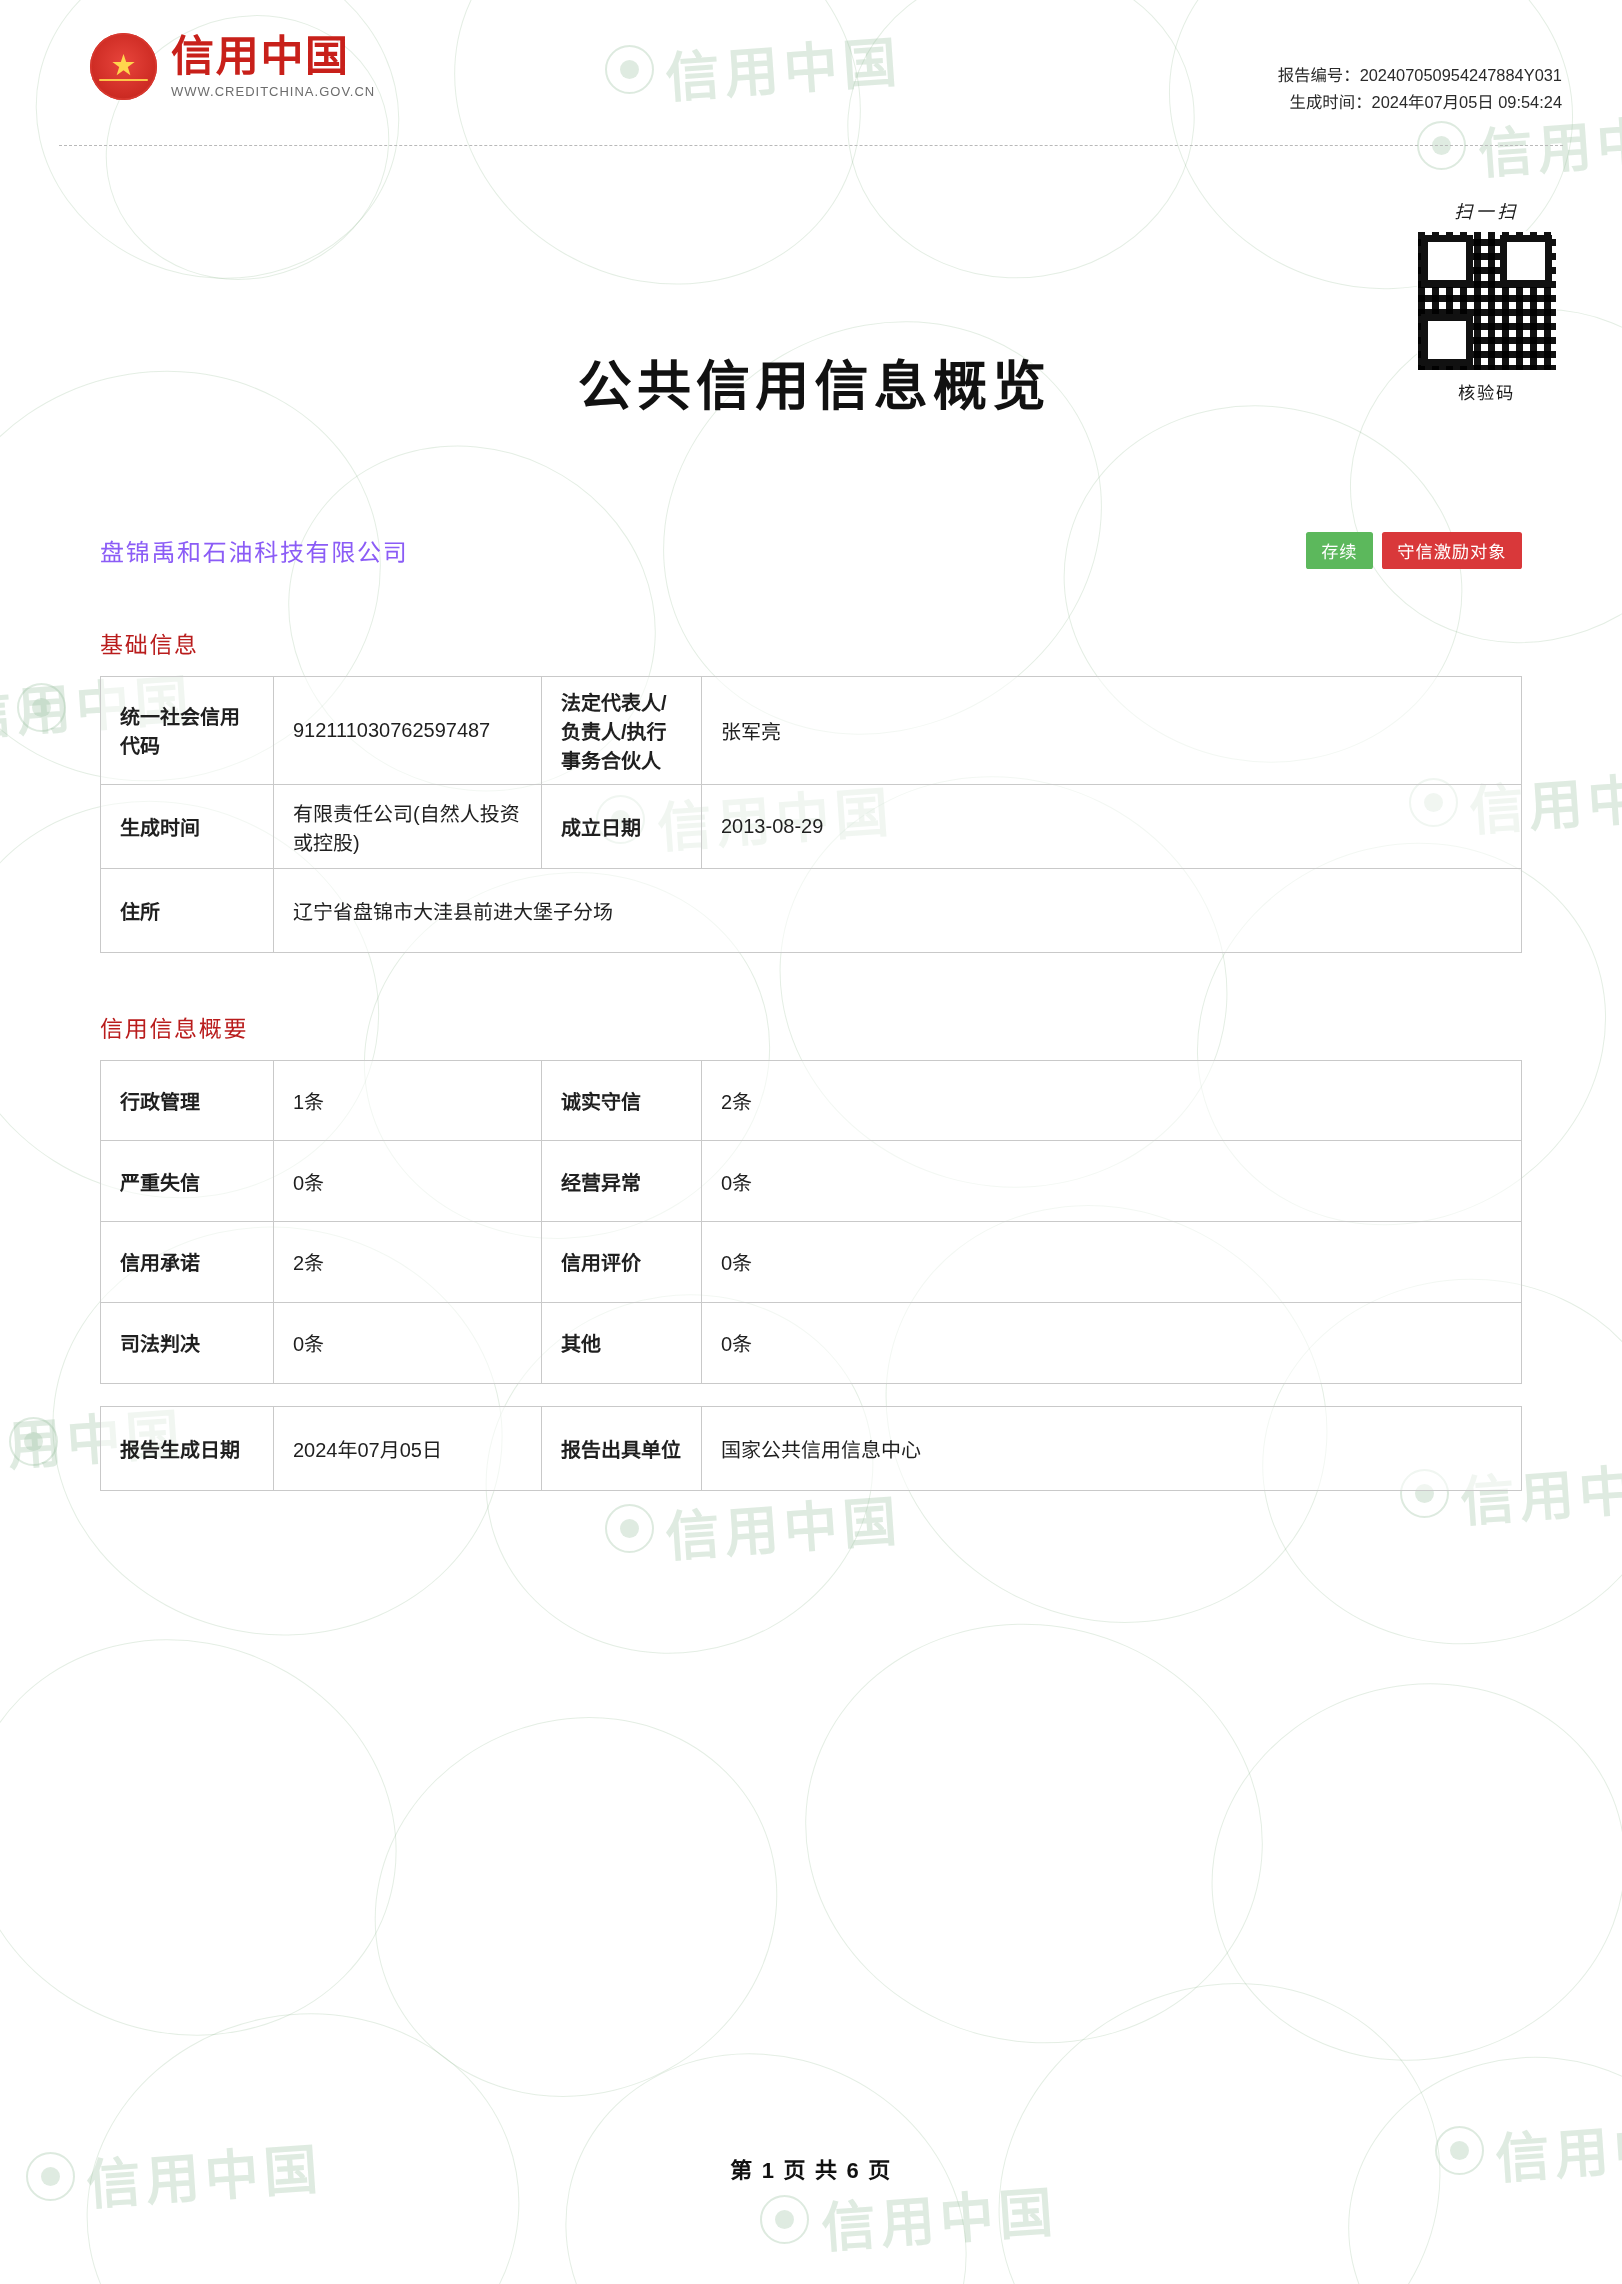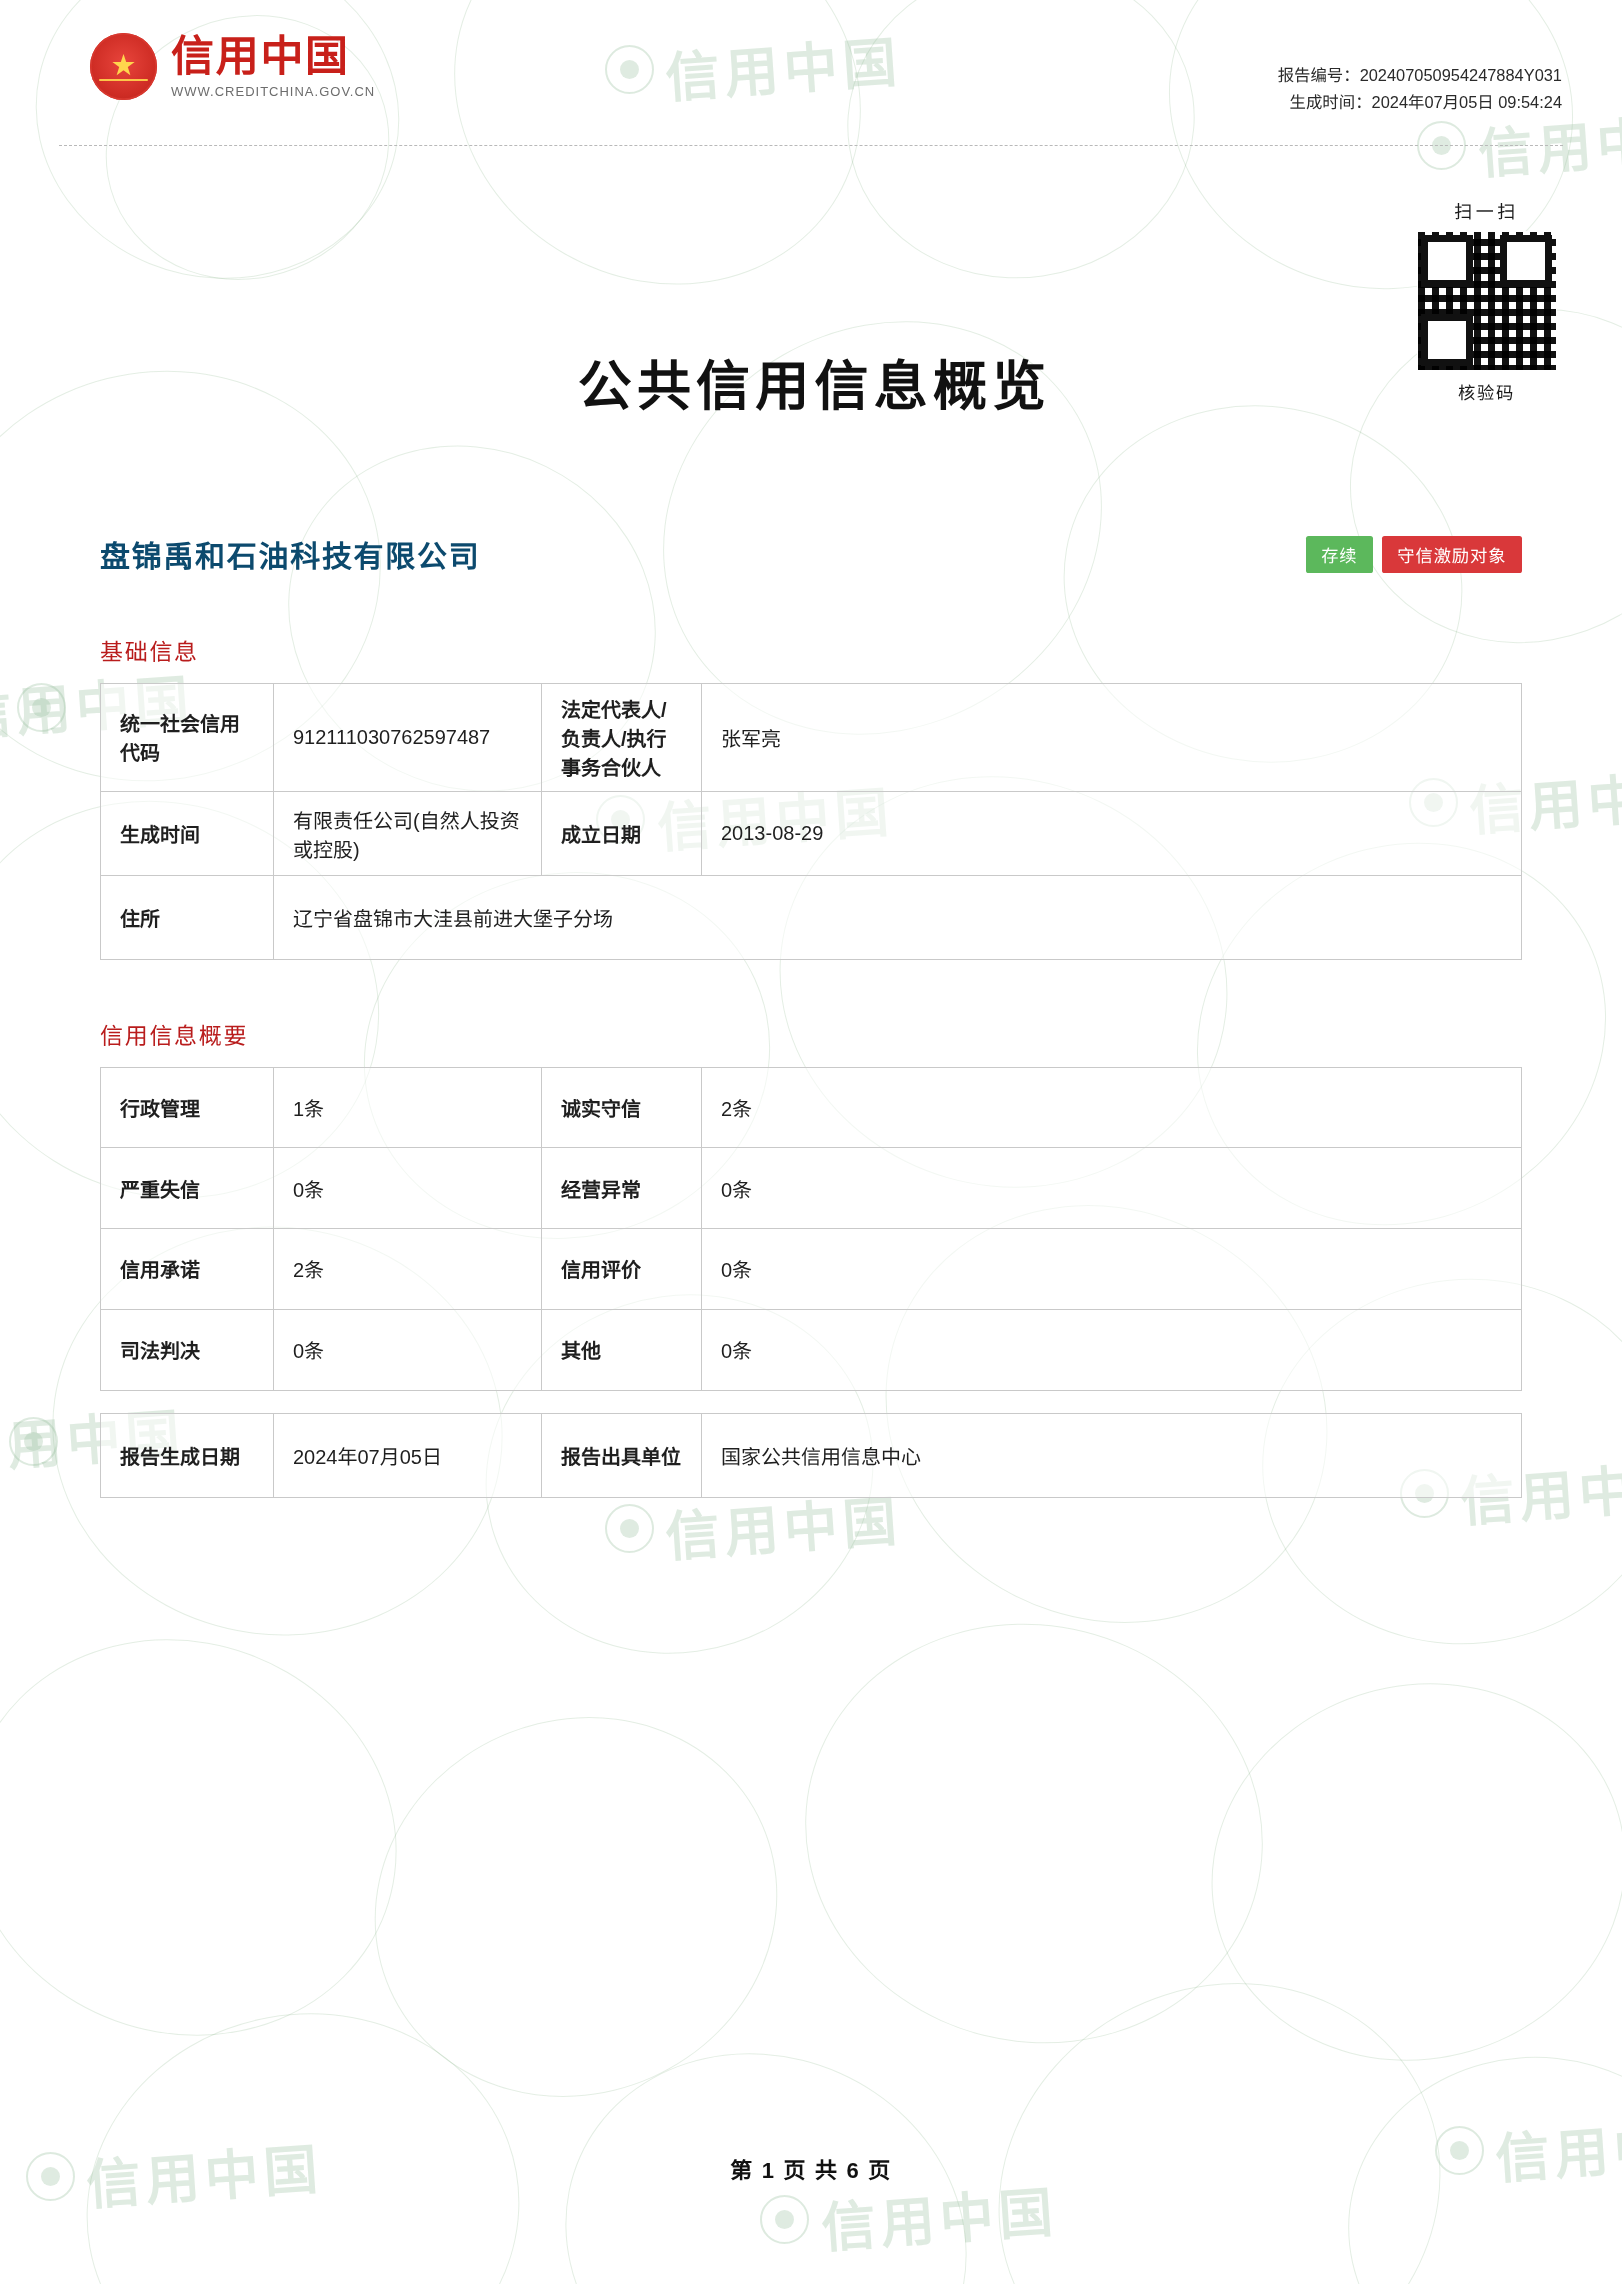--- a/index.html
+++ b/index.html
@@ -154,20 +154,21 @@
     right: 60px;
     top: 197px;
     width: 151px;
     text-align: center;
   }
   .qr-label {
     font-size: 18px;
     color: #1a1a1a;
     letter-spacing: 3.5px;
     margin-bottom: 7.8px;
+    font-style: italic;
   }
   .qr-code {
     width: 138px;
     height: 138px;
     margin: 0 auto;
     background-color: #ffffff;
     background-image:
       repeating-linear-gradient(90deg, #111 0 7px, transparent 7px 14px),
       repeating-linear-gradient(0deg, #111 0 7px, transparent 7px 14px);
     background-size: 14px 14px, 14px 14px;
@@ -218,24 +219,24 @@
   
   .company-row {
     position: relative;
     margin: 111px 59px 0 59px;
     display: flex;
     align-items: center;
     justify-content: space-between;
     padding: 0 41px 0 41px;
   }
   .company-name {
-    font-size: 30px;
-    font-weight: bold;
+    font-size: 24px;
+    font-weight: normal;
     letter-spacing: 1.7px;
-    color: #0c4a6e;
+    color: #8b5cf6;
   }
   .tags { display: flex; gap: 8.6px; align-items: center; }
   .tag {
     color: #fff;
     font-size: 17.3px;
     padding: 6px 15.6px;
     border-radius: 2.6px;
     white-space: nowrap;
     letter-spacing: 0.9px;
   }

